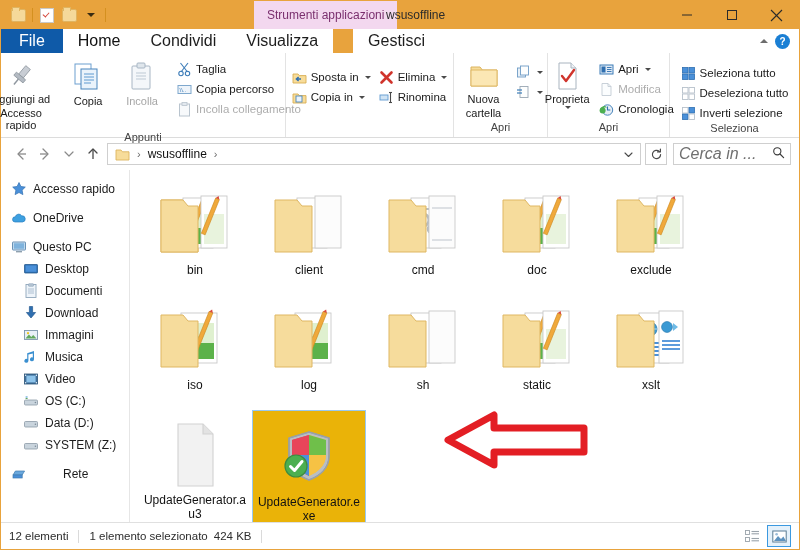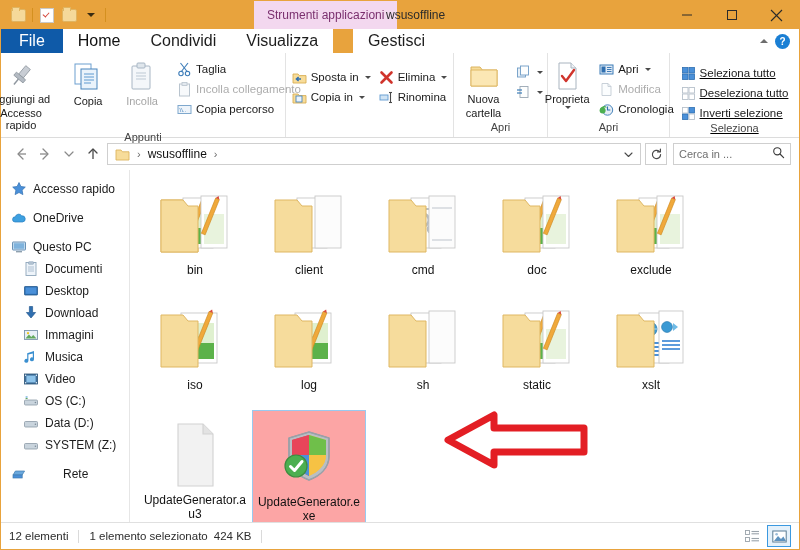--- a/index.html
+++ b/index.html
@@ -115,21 +115,21 @@
     padding:0 2px 0 4px;margin:0 4px 0 2px;box-sizing:border-box;
   }
   .crumb{display:flex;align-items:center;font-size:12px;color:#111;padding:0 3px;cursor:default;}
   .crumb-sep{color:#6a6a6a;font-size:11px;padding:0 4px;}
   .addr-right{display:flex;align-items:center;gap:0;margin-left:auto;}
   .addr-ico{width:19px;height:20px;display:flex;align-items:center;justify-content:center;color:#4a4a4a;cursor:default;}
   .searchbox{
     width:118px;height:22px;border:1px solid #cfcfcf;background:#fff;display:flex;align-items:center;
     justify-content:space-between;padding:0 5px;box-sizing:border-box;
   }
-  .searchbox .ph{font-size:11px;color:#6f6f6f;}
+  .searchbox .ph{font-size:16px;color:#6f6f6f;font-style:italic;}
 
   
   .body{display:flex;flex:1 1 auto;min-height:0;background:#fff;}
   .navpane{
     width:128px;flex:0 0 128px;background:#fff;border-right:1px solid #e6e6e6;
     padding-top:8px;overflow:hidden;position:relative;
   }
   .navitem{
     display:flex;align-items:center;gap:6px;height:22px;font-size:12px;color:#1c1c1c;
     padding-left:10px;cursor:default;white-space:nowrap;
@@ -144,21 +144,21 @@
   }
   .cell{
     width:114px;height:115px;display:flex;flex-direction:column;align-items:center;
     padding-top:4px;box-sizing:border-box;cursor:default;
   }
   .cell .thumb{height:76px;display:flex;align-items:flex-end;justify-content:center;}
   .cell .name{
     font-size:12px;color:#121212;text-align:center;line-height:14px;margin-top:3px;
     width:104px;word-wrap:break-word;
   }
-  .cell.selected{background:#fca5a5;border:1px solid #99c9ef;padding-top:5px;}
+  .cell.selected{background:#eab308;border:1px solid #99c9ef;padding-top:5px;}
 
   
   .statusbar{
     height:26px;border-top:1px solid #e0e0e0;background:#fff;display:flex;align-items:center;
     padding:0 8px;flex:0 0 auto;gap:0;
   }
   .st-text{font-size:11.5px;color:#2d2d2d;}
   .st-sep{width:1px;height:13px;background:#dadada;margin:0 10px;}
   .st-right{margin-left:auto;display:flex;align-items:center;gap:4px;}
   .viewbtn{width:22px;height:20px;display:flex;align-items:center;justify-content:center;cursor:default;}
@@ -270,37 +270,37 @@
             <span class="i">
               <svg width="15" height="15" viewBox="0 0 15 15">
                 <circle cx="4" cy="11.5" r="2.2" fill="none" stroke="#3c7cb8" stroke-width="1.1"></circle>
                 <circle cx="10.5" cy="11.5" r="2.2" fill="none" stroke="#3c7cb8" stroke-width="1.1"></circle>
                 <line x1="4" y1="10" x2="11" y2="1" stroke="#3c7cb8" stroke-width="1.1"></line>
                 <line x1="10.5" y1="10" x2="3.5" y2="1" stroke="#3c7cb8" stroke-width="1.1"></line>
               </svg>
             </span>
             <span>Taglia</span>
           </div>
+          <div class="smallbtn">
+            <span class="i">
+              <svg width="15" height="15" viewBox="0 0 15 15">
+                <rect x="1" y="3.5" width="13" height="8" fill="#eef4fa" stroke="#7fa8cd" stroke-width="1"></rect>
+                <text x="2.5" y="10" font-size="6" fill="#3c7cb8" font-family="Liberation Sans, sans-serif">\\..</text>
+              </svg>
+            </span>
+            <span>Copia percorso</span>
+          </div>
           <div class="smallbtn dim">
             <span class="i">
               <svg width="15" height="15" viewBox="0 0 15 15">
                 <rect x="2.5" y="2" width="10" height="12" fill="#f7f9fb" stroke="#b9c4ce" stroke-width="1"></rect>
                 <rect x="5" y="0.5" width="5" height="3" fill="#e2e8ee" stroke="#b9c4ce" stroke-width="0.8"></rect>
               </svg>
             </span>
             <span>Incolla collegamento</span>
-          </div>
-          <div class="smallbtn">
-            <span class="i">
-              <svg width="15" height="15" viewBox="0 0 15 15">
-                <rect x="1" y="3.5" width="13" height="8" fill="#eef4fa" stroke="#7fa8cd" stroke-width="1"></rect>
-                <text x="2.5" y="10" font-size="6" fill="#3c7cb8" font-family="Liberation Sans, sans-serif">\\..</text>
-              </svg>
-            </span>
-            <span>Copia percorso</span>
           </div>
         </div>
       </div>
       <div class="rgroup-label">Appunti</div>
     </div>
 
     <div class="rgroup" style="width:168px;">
       <div class="rgroup-body" style="padding-top:10px;">
         <div class="smallcol">
           <div class="smallbtn">
@@ -428,21 +428,21 @@
                 <circle cx="3.6" cy="8.6" r="3" fill="#4caf50"></circle>
               </svg>
             </span>
             <span>Cronologia</span>
           </div>
         </div>
       </div>
       <div class="rgroup-label">Apri</div>
     </div>
 
-    <div class="rgroup" style="width:131px;border-right:none;text-decoration:underline;">
+    <div class="rgroup" style="width:131px;border-right:none;">
       <div class="rgroup-body" style="padding-top:6px;">
         <div class="smallcol">
           <div class="smallbtn">
             <span class="i">
               <svg width="15" height="15" viewBox="0 0 15 15">
                 <rect x="1.5" y="1.5" width="5.5" height="5.5" fill="#4a90d9" stroke="#2f6fb0" stroke-width="0.8"></rect>
                 <rect x="8" y="1.5" width="5.5" height="5.5" fill="#4a90d9" stroke="#2f6fb0" stroke-width="0.8"></rect>
                 <rect x="1.5" y="8" width="5.5" height="5.5" fill="#4a90d9" stroke="#2f6fb0" stroke-width="0.8"></rect>
                 <rect x="8" y="8" width="5.5" height="5.5" fill="#4a90d9" stroke="#2f6fb0" stroke-width="0.8"></rect>
               </svg>
@@ -567,38 +567,38 @@
               <rect x="2.8" y="4.2" width="10.4" height="5.6" fill="#7fb3dd"></rect>
               <rect x="5" y="12" width="6" height="1.4" fill="#8fa0ae"></rect>
             </svg>
         </span>
         <span>Questo PC</span>
       </div>
 
       <div class="navitem indent">
         <span class="i">
           <svg width="16" height="16" viewBox="0 0 16 16">
+              <rect x="1.5" y="3.5" width="13" height="8.5" rx="0.6" fill="#2f6fb0" stroke="#255a90" stroke-width="0.8"></rect>
+              <rect x="2.6" y="4.5" width="10.8" height="6.3" fill="#4a90d9"></rect>
+            </svg>
+        </span>
+        <span>Desktop</span>
+      </div>
+
+      <div class="navitem indent">
+        <span class="i">
+          <svg width="16" height="16" viewBox="0 0 16 16">
               <rect x="3" y="1.5" width="10" height="13" fill="#eef4fa" stroke="#8fa6bb" stroke-width="0.9"></rect>
               <rect x="5.5" y="0.8" width="5" height="2.4" rx="0.5" fill="#b9c8d6" stroke="#8fa6bb" stroke-width="0.7"></rect>
               <line x1="5" y1="6" x2="11" y2="6" stroke="#9db3c6" stroke-width="0.8"></line>
               <line x1="5" y1="8" x2="11" y2="8" stroke="#9db3c6" stroke-width="0.8"></line>
               <line x1="5" y1="10" x2="11" y2="10" stroke="#9db3c6" stroke-width="0.8"></line>
             </svg>
         </span>
         <span>Documenti</span>
-      </div>
-
-      <div class="navitem indent">
-        <span class="i">
-          <svg width="16" height="16" viewBox="0 0 16 16">
-              <rect x="1.5" y="3.5" width="13" height="8.5" rx="0.6" fill="#2f6fb0" stroke="#255a90" stroke-width="0.8"></rect>
-              <rect x="2.6" y="4.5" width="10.8" height="6.3" fill="#4a90d9"></rect>
-            </svg>
-        </span>
-        <span>Desktop</span>
       </div>
 
       <div class="navitem indent">
         <span class="i">
           <svg width="16" height="16" viewBox="0 0 16 16">
               <path d="M6.4 1.5 h3.2 v6 h3 l-4.6 5.5 -4.6 -5.5 h3 Z" fill="#2f6fb0" stroke="#255a90" stroke-width="0.7"></path>
             </svg>
         </span>
         <span>Download</span>
       </div>

